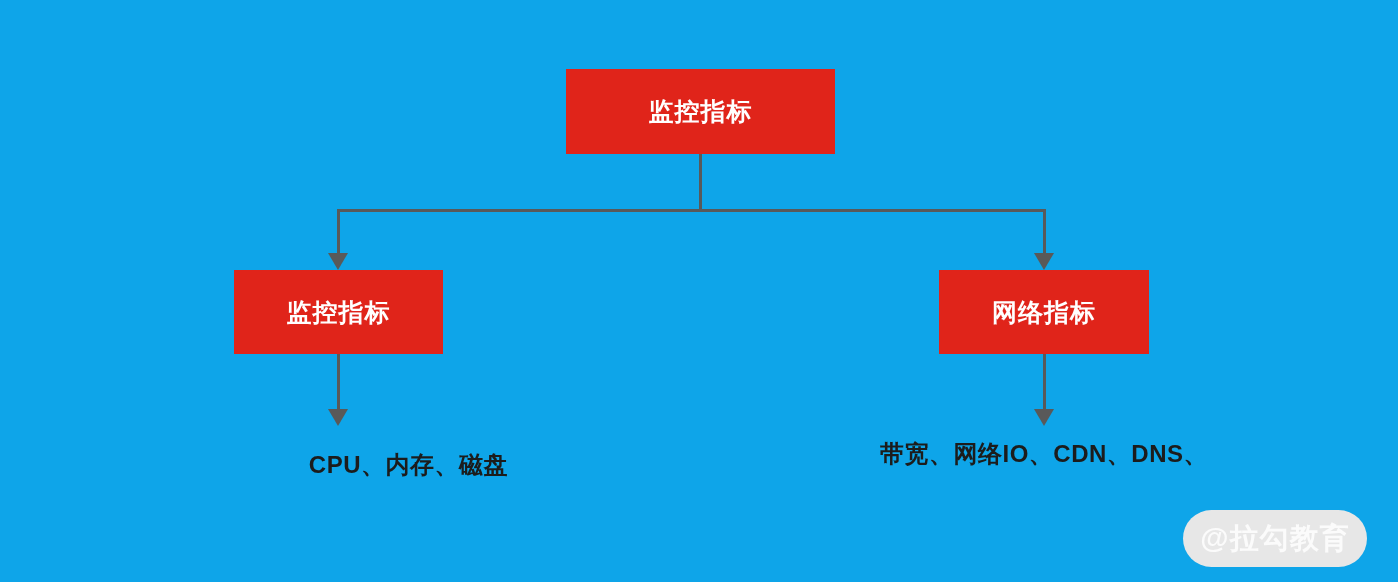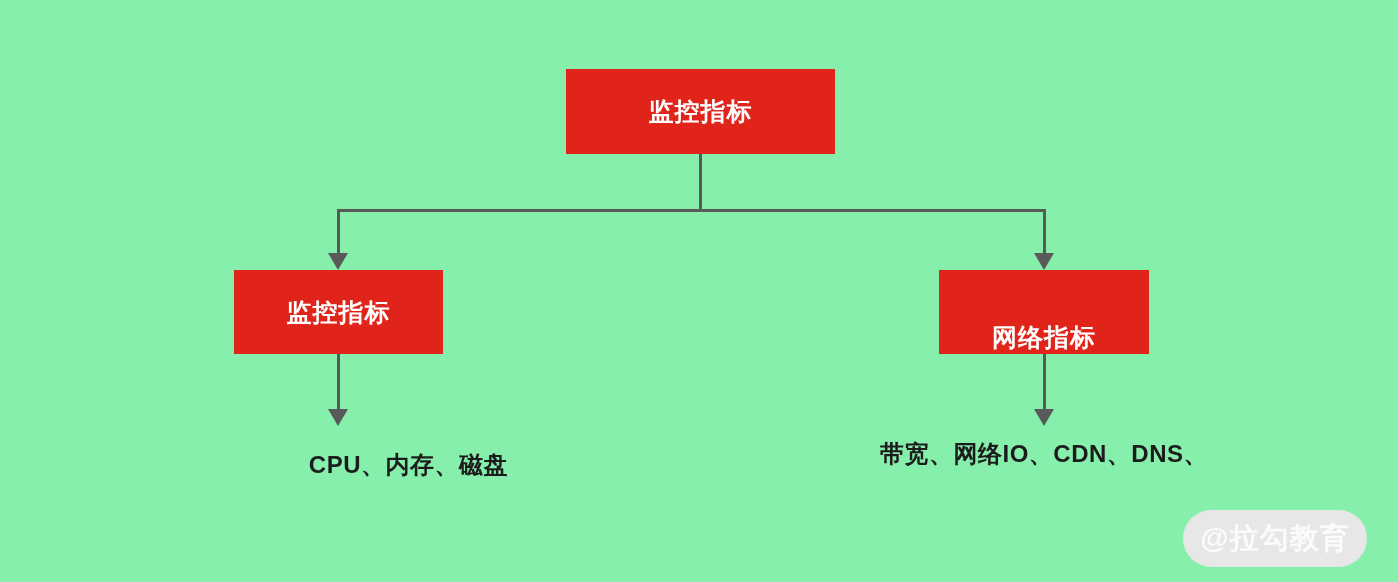--- a/index.html
+++ b/index.html
@@ -5,37 +5,37 @@
   html, body {
     margin: 0;
     padding: 0;
     background: #ffffff;
     font-family: "Liberation Sans", "DejaVu Sans", sans-serif;
   }
   .canvas {
     position: relative;
     width: 1398px;
     height: 582px;
-    background: #86efac;
+    background: #0ea5e9;
     overflow: hidden;
   }
   .node {
     position: absolute;
     background: #e0241a;
     color: #ffffff;
     display: flex;
     align-items: center;
     justify-content: center;
     font-size: 25px;
     font-weight: bold;
     letter-spacing: 1px;
   }
   .node-root  { left: 566px; top: 69px;  width: 269px; height: 85px; }
   .node-left  { left: 234px; top: 270px; width: 209px; height: 84px; }
-  .node-right { left: 939px; top: 270px; width: 210px; height: 84px; align-items: flex-end; }
+  .node-right { left: 939px; top: 270px; width: 210px; height: 84px; }
 
   .line { position: absolute; background: #595959; }
   .stem-root   { left: 699px;  top: 154px; width: 3px;   height: 58px; }
   .h-rail      { left: 337px;  top: 209px; width: 709px; height: 3px;  }
   .drop-left   { left: 337px;  top: 209px; width: 3px;   height: 45px; }
   .drop-right  { left: 1043px; top: 209px; width: 3px;   height: 45px; }
   .shaft-left  { left: 337px;  top: 354px; width: 3px;   height: 56px; }
   .shaft-right { left: 1043px; top: 354px; width: 3px;   height: 56px; }
 
   .arrowhead {

